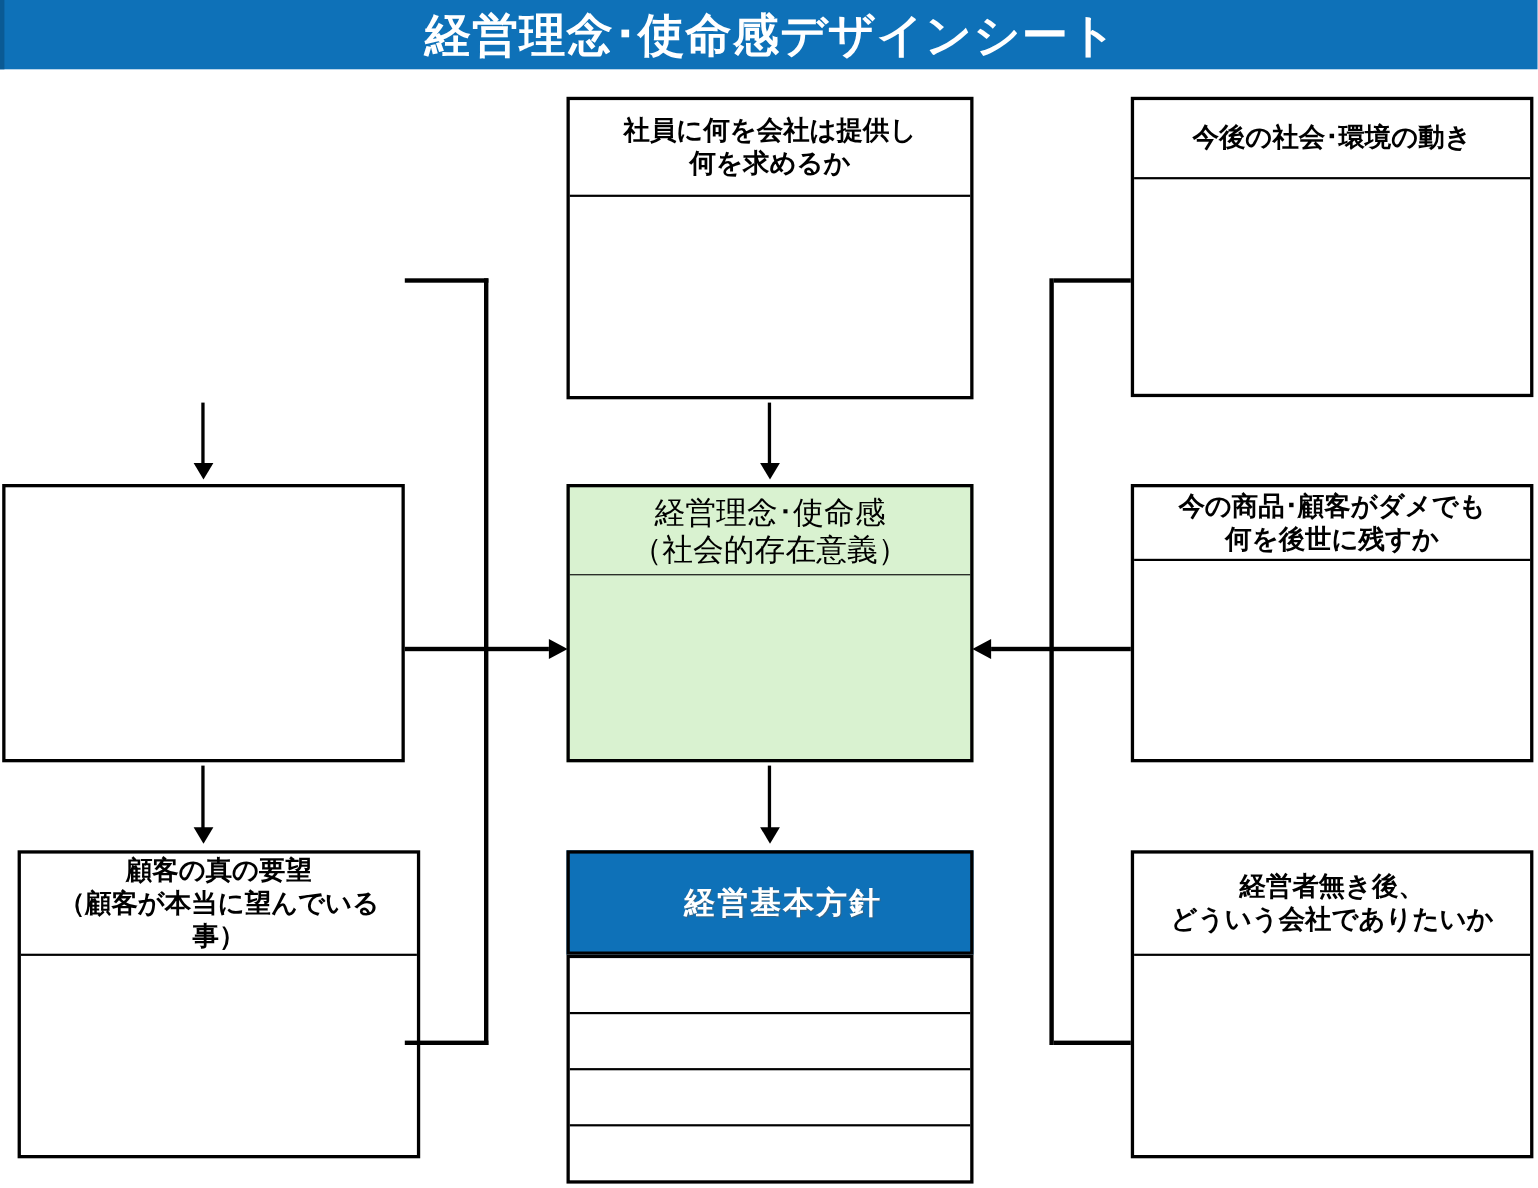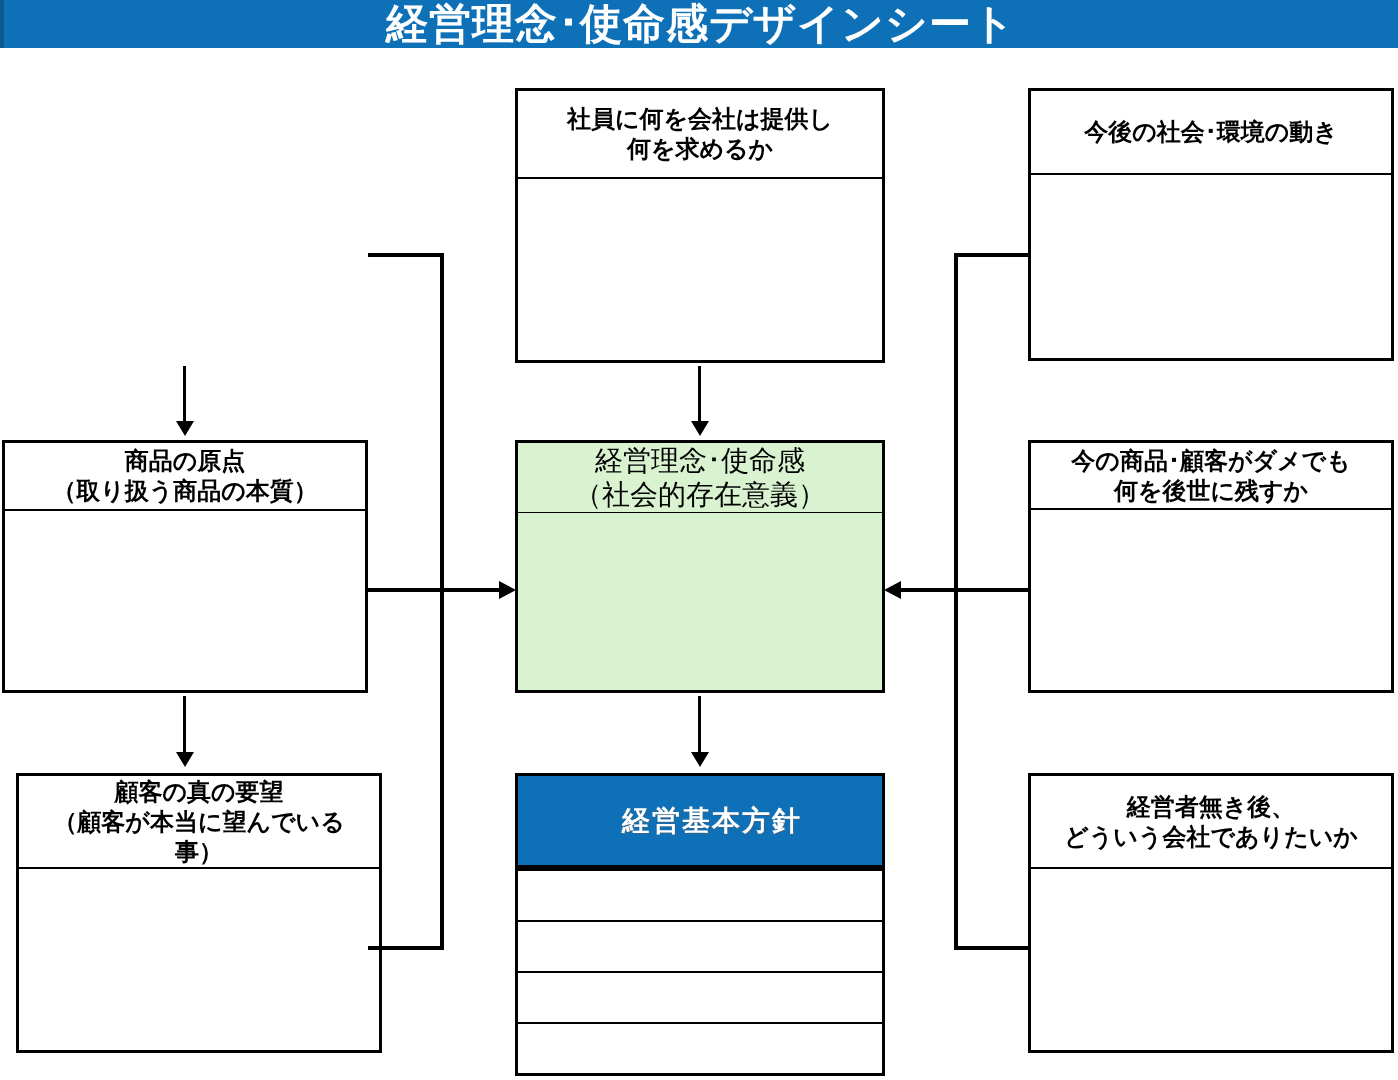--- a/index.html
+++ b/index.html
@@ -5,21 +5,21 @@
   html,body{margin:0;padding:0;background:#fff;}
   .sheet{
     position:relative;
     width:1398px;height:1080px;
     background:#ffffff;
     font-family:"Liberation Sans", sans-serif;
     overflow:hidden;
   }
   
   .title-bar{
-    position:absolute;left:0;top:0;width:1398px;height:48px;
+    position:absolute;left:0;top:0;width:1398px;height:63px;
     background:var(--blue,#0E71B8);
     display:flex;align-items:center;justify-content:center;
     border-left:4px solid #0a5a94;
     box-sizing:border-box;
   }
   .title-bar .title-text{
     color:#ffffff;font-size:42px;font-weight:700;letter-spacing:1px;
     line-height:1;white-space:nowrap;
   }
   
@@ -76,56 +76,54 @@
 <body>
 
 <div class="sheet">
 
   <div class="title-bar">
     <span class="title-text">経営理念･使命感デザインシート</span>
   </div>
 
 
   <div class="panel" style="left:2px;top:440px;width:366px;height:253px;">
-    <div class="panel-header" style="height:68px;">商品の原点
-（取り扱う商品の本質）</div>
     <div class="panel-body"></div>
   </div>
 
   <div class="panel" style="left:16px;top:773px;width:366px;height:280px;">
     <div class="panel-header" style="height:93px;">顧客の真の要望
 （顧客が本当に望んでいる
 事）</div>
     <div class="panel-body"></div>
   </div>
 
   <div class="panel" style="left:515px;top:88px;width:370px;height:275px;gap:32px;">
     <div class="panel-header" style="height:88px;">社員に何を会社は提供し
 何を求めるか</div>
     <div class="panel-body"></div>
   </div>
 
   <div class="panel mission" style="left:515px;top:440px;width:370px;height:253px;">
-    <div class="panel-header" style="height:70px;">経営理念･使命感
+    <div class="panel-header" style="height:80px;">経営理念･使命感
 （社会的存在意義）</div>
     <div class="panel-body"></div>
   </div>
 
   <div class="policy-header">
     <span class="policy-title">経営基本方針</span>
   </div>
   <div class="policy-table">
       <div class="policy-row"></div>
       <div class="policy-row"></div>
       <div class="policy-row"></div>
       <div class="policy-row"></div>
     </div>
 
   <div class="panel" style="left:1028px;top:88px;width:366px;height:273px;">
-    <div class="panel-header" style="height:84px;">今後の社会･環境の動き</div>
+    <div class="panel-header" style="height:72px;">今後の社会･環境の動き</div>
     <div class="panel-body"></div>
   </div>
 
   <div class="panel" style="left:1028px;top:773px;width:366px;height:280px;">
     <div class="panel-header" style="height:93px;">経営者無き後、
 どういう会社でありたいか</div>
     <div class="panel-body"></div>
   </div>
 
   <div class="panel" style="left:1028px;top:440px;width:366px;height:253px;">

